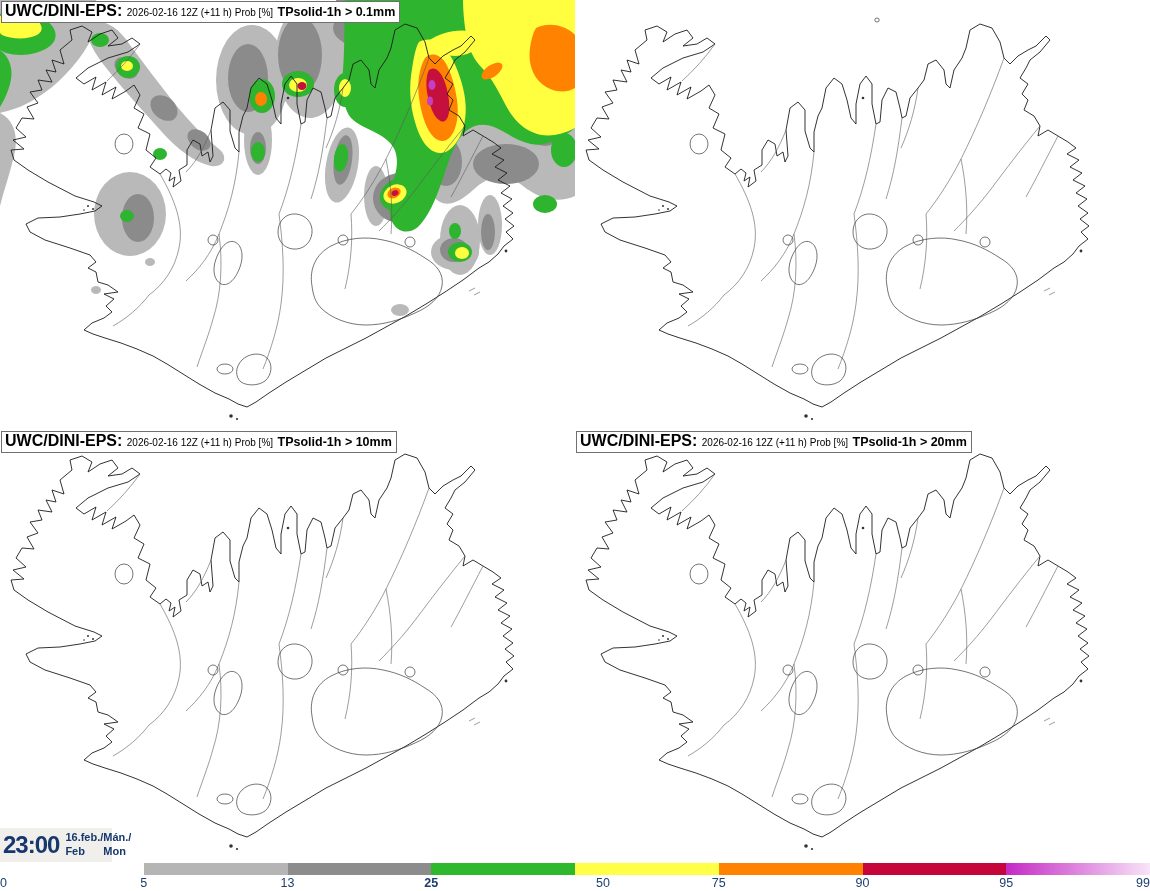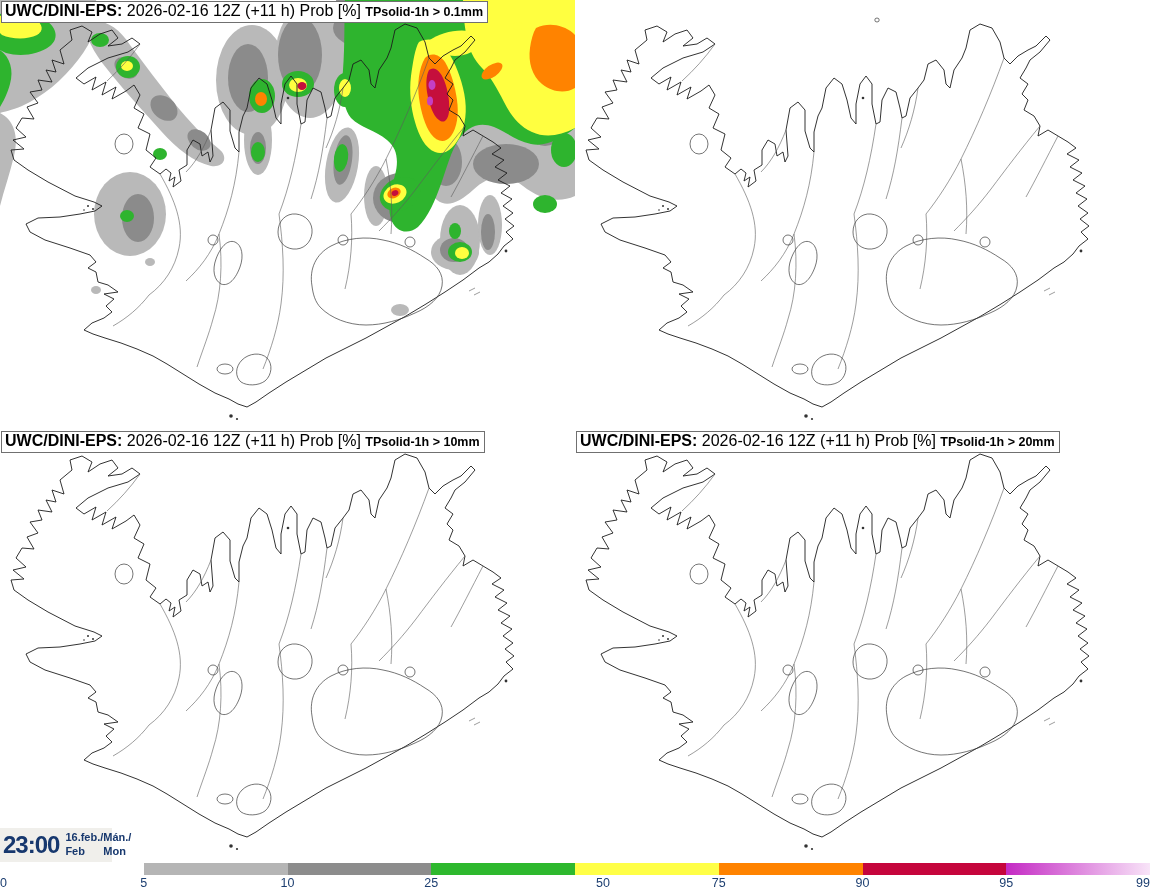--- a/index.html
+++ b/index.html
@@ -3,21 +3,21 @@
 <meta charset="utf-8">
 <style>
   html,body{margin:0;padding:0;background:#ffffff;}
   .screen{position:relative;width:1150px;height:891px;background:#ffffff;overflow:hidden;
           font-family:"Liberation Sans", sans-serif;}
   .panel{position:absolute;width:575px;height:430px;}
   .panel svg.map{position:absolute;left:0;top:0;}
   .titlebox{position:absolute;left:1px;top:1px;background:#ffffff;border:1px solid #707070;
             padding:1px 4px 2px 3px;white-space:nowrap;color:#000;line-height:15px;}
   .t-model{font-weight:bold;font-size:16px;text-align:center;}
-  .t-run{font-size:16px;}
+  .t-run{font-size:10px;}
   .t-param{font-weight:bold;font-size:12.5px;}
   .clockbox{position:absolute;left:0;top:828px;width:112px;height:34px;background:#f0efeb;
             display:flex;align-items:center;padding:0 3px;box-sizing:border-box;}
   .clock-time{font-size:24px;font-weight:bold;color:#17386e;letter-spacing:-1px;}
   .clock-date{display:flex;flex-direction:row;font-size:11px;font-weight:bold;
               color:#17386e;line-height:1.25;margin-left:6px;}
   .colorbar{position:absolute;left:0;top:863px;width:1150px;height:28px;}
   .cb-bar{position:absolute;left:0;top:0;width:1150px;height:12px;display:flex;}
   .cb-seg{flex:1;height:12px;}
   .cb-label{position:absolute;top:13px;font-size:12.5px;font-weight:normal;}
@@ -225,22 +225,22 @@
         <div class="cb-seg" style="background: rgb(181, 181, 181);"></div>
         <div class="cb-seg" style="background: rgb(140, 140, 140);"></div>
         <div class="cb-seg" style="background: rgb(46, 184, 46);"></div>
         <div class="cb-seg" style="background: rgb(255, 255, 71);"></div>
         <div class="cb-seg" style="background: rgb(255, 131, 0);"></div>
         <div class="cb-seg" style="background: rgb(197, 5, 60);"></div>
         <div class="cb-seg" style="background: linear-gradient(to right, rgb(196, 42, 196), rgb(248, 228, 248));"></div>
       </div>
   <span class="cb-label" style="color: rgb(28, 62, 112); left: 0%;">0</span>
       <span class="cb-label" style="color: rgb(28, 62, 112); left: 12.5%; transform: translateX(-50%);">5</span>
-      <span class="cb-label" style="color: rgb(28, 62, 112); left: 25%; transform: translateX(-50%);">10</span>
-      <span class="cb-label" style="color: rgb(28, 62, 112); left: 37.5%; transform: translateX(-50%);">25</span>
+      <span class="cb-label" style="color: rgb(28, 62, 112); left: 25%; transform: translateX(-50%);">13</span>
+      <span class="cb-label" style="color: rgb(28, 62, 112); left: 37.5%; transform: translateX(-50%); font-weight: bold;">25</span>
       <span class="cb-label" style="color: rgb(28, 62, 112); left: 50%; transform: translateX(-50%); margin-left: 28px;">50</span>
       <span class="cb-label" style="color: rgb(28, 62, 112); left: 62.5%; transform: translateX(-50%);">75</span>
       <span class="cb-label" style="color: rgb(28, 62, 112); left: 75%; transform: translateX(-50%);">90</span>
       <span class="cb-label" style="color: rgb(28, 62, 112); left: 87.5%; transform: translateX(-50%);">95</span>
       <span class="cb-label" style="color: rgb(28, 62, 112); left: 100%; transform: translateX(-100%);">99</span>
     </div>
 
 </div>
 
 </body></html>

